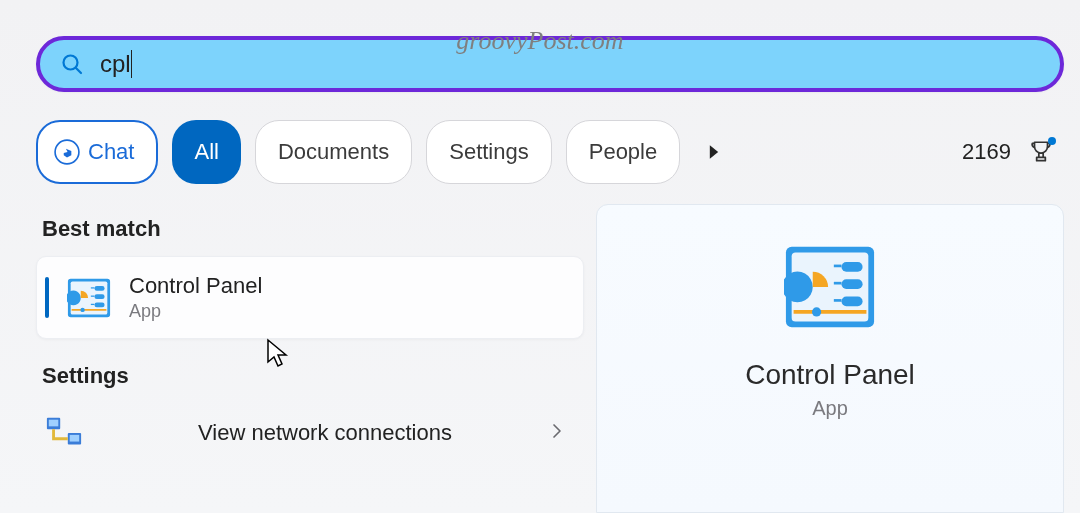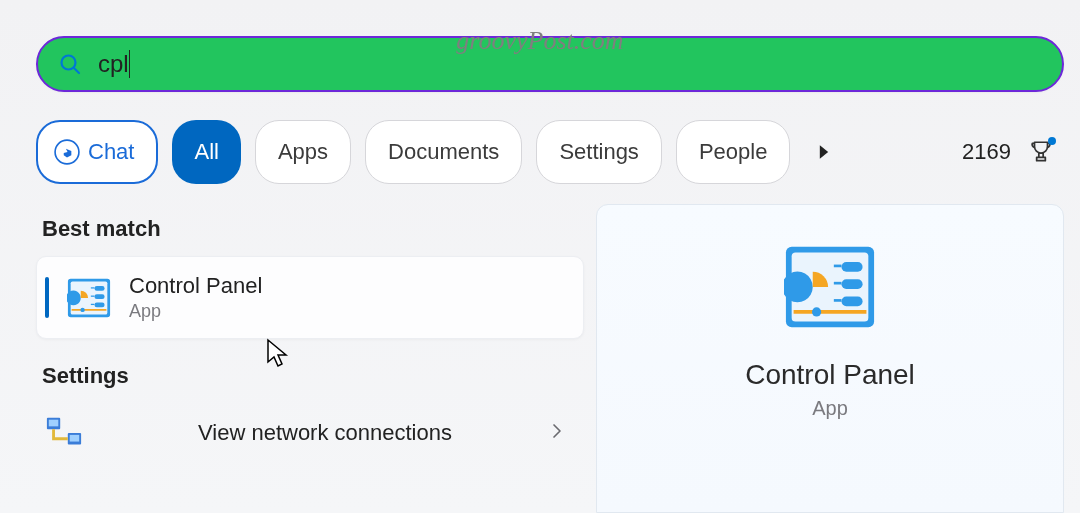--- a/index.html
+++ b/index.html
@@ -22,23 +22,23 @@
     color: #7f7f7f;
     z-index: 5;
     pointer-events: none;
   }
   .search-bar {
     position: absolute;
     top: 36px;
     left: 36px;
     right: 16px;
     height: 56px;
-    background: #22c55e;
+    background: #7dd3fc;
     border-radius: 28px;
-    border: 2px solid #6d28d9;
+    border: 4px solid #6d28d9;
     display: flex;
     align-items: center;
     padding: 0 20px;
     box-shadow: 0 1px 2px rgba(0,0,0,0.04);
   }
   .search-icon {
     width: 24px;
     height: 24px;
     margin-right: 16px;
     flex-shrink: 0;
@@ -245,23 +245,20 @@
       <svg viewBox="0 0 24 24" width="26" height="26">
           <circle cx="12" cy="12" r="11" fill="none" stroke="#1a6bd8" stroke-width="1.5"></circle>
           <path d="M9 5 L9 15 L12 17 L16 15 L16 11 L11 9 L12.5 12 L9 13 Z" fill="#1a6bd8"></path>
         </svg>
     </span>
     <span>Chat</span>
   </div>
   <div class="chip chip-all">
     <span>All</span>
   </div>
-  <div class="chip">
-      <span>Apps</span>
-    </div>
   <div class="chip">
       <span>Documents</span>
     </div>
   <div class="chip">
       <span>Settings</span>
     </div>
   <div class="chip">
       <span>People</span>
     </div>
   <div class="arrow-right">

